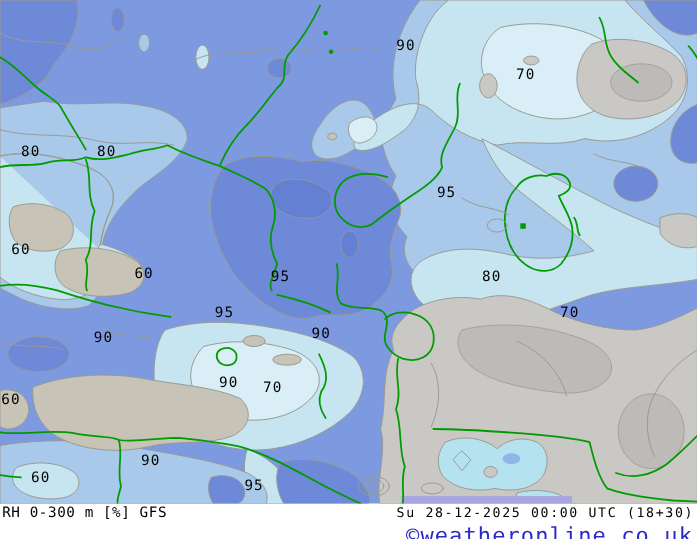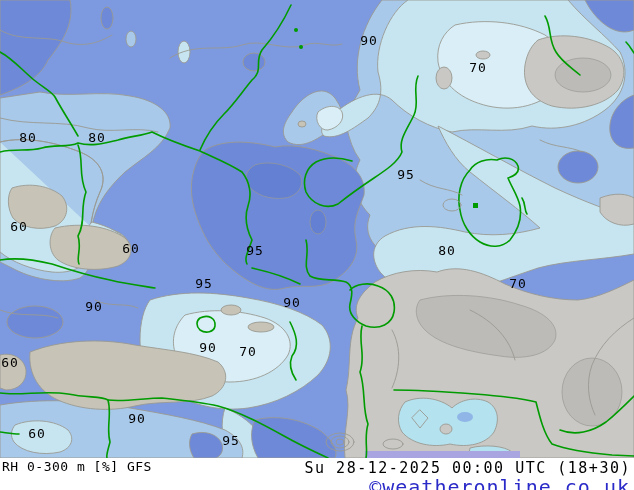--- a/index.html
+++ b/index.html
@@ -16,21 +16,21 @@
   .f-dgray{fill:var(--dark-gray);stroke:var(--contour-gray);stroke-width:0.7;}
   .f-tan{fill:var(--tan);stroke:var(--contour-gray);stroke-width:0.9;}
   .f-lake{fill:var(--lake-cyan);stroke:var(--contour-gray);stroke-width:0.9;}
   .f-lav{fill:var(--lavender);}
   .green{stroke:var(--coast-green);stroke-width:1.6;fill:none;stroke-linejoin:round;stroke-linecap:round;}
   .greendot{fill:var(--coast-green);}
   .ctext{font-family:"DejaVu Sans Mono",monospace;font-size:13px;letter-spacing:1px;fill:var(--label-black);}
   #footer{position:absolute;left:0;top:458px;width:634px;height:32px;background:var(--footer-bg);}
   #footer .row1{position:absolute;top:1px;left:0;width:100%;display:flex;justify-content:space-between;align-items:flex-start;}
   .prod{font-size:13px;letter-spacing:0.5px;color:var(--label-black);padding-left:2px;white-space:pre;}
-  .valid{font-size:15px;letter-spacing:1.5px;color:var(--label-black);padding-right:3px;white-space:pre;}
+  .valid{font-size:12px;letter-spacing:1.5px;color:var(--label-black);padding-right:3px;white-space:pre;}
   .credit{position:absolute;top:17px;right:4px;font-size:20px;letter-spacing:1px;color:var(--copyright-blue);white-space:pre;}
 </style>
 </head>
 <body>
 
 <div id="stage">
   <svg id="map" width="634" height="458" viewBox="0 0 634 458" xmlns="http://www.w3.org/2000/svg">
 
     <rect class="f-base" x="0" y="0" width="634" height="458"></rect>
 

